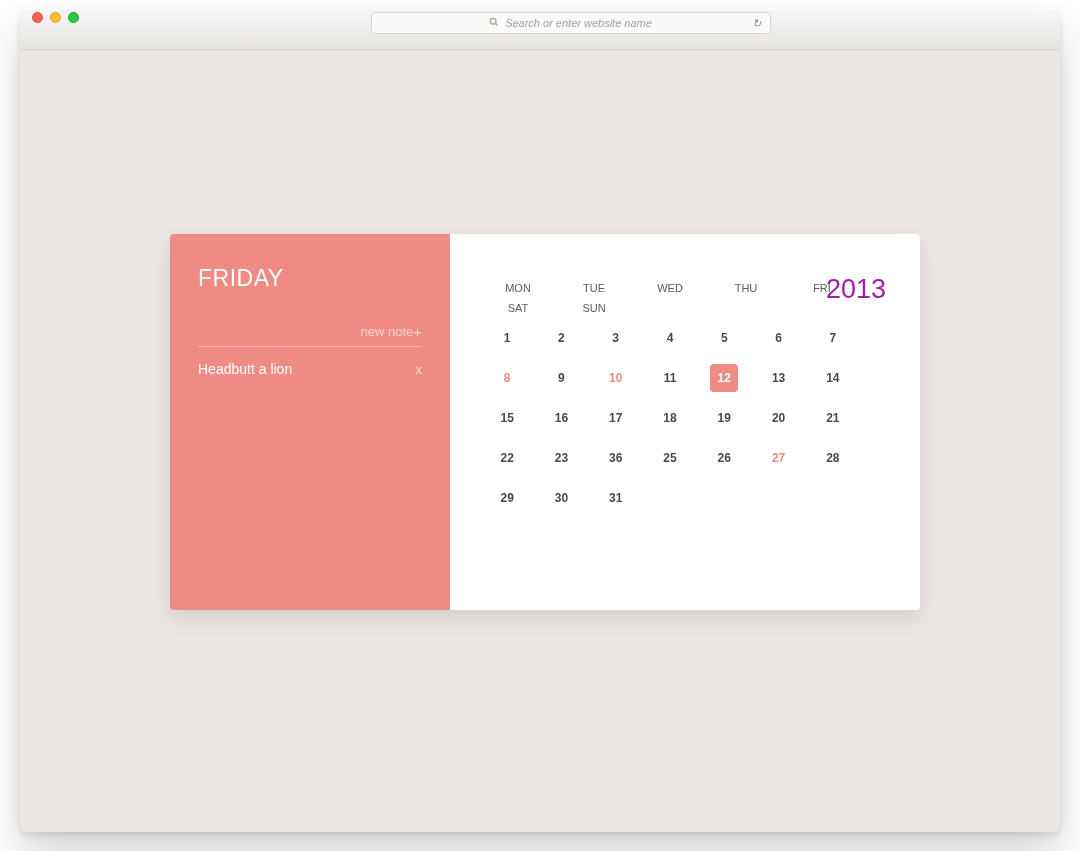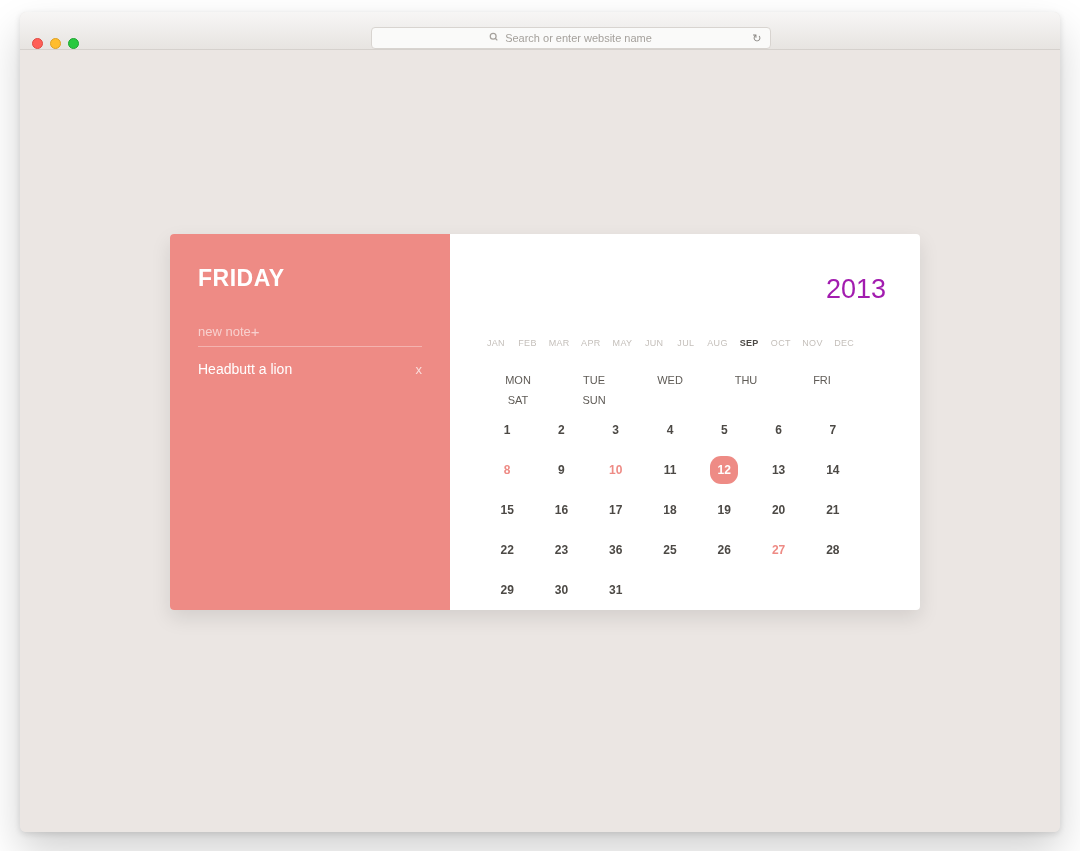--- a/index.html
+++ b/index.html
@@ -16,23 +16,24 @@
     border-radius: 6px;
     box-shadow: 0 20px 40px rgba(0,0,0,0.18), 0 2px 6px rgba(0,0,0,0.12);
     overflow: hidden;
     position: relative;
   }
   .chrome {
     height: 38px;
     background: linear-gradient(#f7f6f5, #e7e4e1);
     border-bottom: 1px solid #d5d1cd;
     display: flex;
-    align-items: flex-end;
+    align-items: flex-start;
     padding: 0 10px;
     gap: 12px;
+    font-style: italic;
   }
   .traffic { display: flex; gap: 7px; align-items: center; padding-left: 2px; }
   .dot { width: 11px; height: 11px; border-radius: 50%; display: inline-block; }
   .dot.red { background: #ff5f57; border: 1px solid #e04a42; }
   .dot.yellow { background: #ffbd2e; border: 1px solid #dfa123; }
   .dot.green { background: #28c940; border: 1px solid #1fa532; }
   .addr {
     flex: 0 0 400px;
     margin: 0 auto;
     height: 22px;
@@ -88,30 +89,30 @@
     overflow: hidden;
   }
 
   .left {
     width: 280px;
     background: #ee8b85;
     color: #ffffff;
     padding: 30px 28px 20px 28px;
   }
   .left h1 {
-    font-weight: 700;
+    font-weight: 400;
     font-size: 23px;
     letter-spacing: 0.5px;
     line-height: 1.25;
     margin-bottom: 30px;
   }
   .new-note {
     display: flex;
     align-items: center;
-    justify-content: flex-start;
+    justify-content: flex-end;
     font-size: 13px;
     color: rgba(255,255,255,0.6);
     padding-bottom: 6px;
     border-bottom: 1px solid rgba(255,255,255,0.35);
     margin-bottom: 12px;
   }
   .new-note .plus { font-size: 15px; font-weight: 300; }
   .note-item {
     display: flex;
     align-items: flex-end;
@@ -166,21 +167,21 @@
     text-align: center;
     font-size: 12px;
     color: #4c4945;
   }
   .dates .c { display: flex; align-items: center; justify-content: center; font-weight: 700; }
   .dates .c.highlight { color: #ee8b85; }
   .dates .c.selected span {
     background: #ee8b85;
     color: #ffffff;
     width: 28px; height: 28px;
-    border-radius: 11px;
+    border-radius: 4px;
     display: inline-flex;
     align-items: center; justify-content: center;
   }
 </style>
 </head>
 <body>
 
 <div class="window">
   <div class="chrome">
     <div class="traffic">
@@ -215,34 +216,20 @@
         <div id="notes-list">
             <div class="note-item">
               <span>Headbutt a lion</span>
               <span class="x">x</span>
             </div>
           </div>
       </div>
 
       <div class="right">
         <div class="year">2013</div>
-        <div class="months" id="months-row">
-            <div class="m">JAN</div>
-            <div class="m">FEB</div>
-            <div class="m">MAR</div>
-            <div class="m">APR</div>
-            <div class="m">MAY</div>
-            <div class="m">JUN</div>
-            <div class="m">JUL</div>
-            <div class="m">AUG</div>
-            <div class="m active">SEP</div>
-            <div class="m">OCT</div>
-            <div class="m">NOV</div>
-            <div class="m">DEC</div>
-          </div>
         <div class="dows" id="dows-row">
             <div class="d">MON</div>
             <div class="d">TUE</div>
             <div class="d">WED</div>
             <div class="d">THU</div>
             <div class="d">FRI</div>
             <div class="d">SAT</div>
             <div class="d">SUN</div>
           </div>
         <div class="dates" id="dates-grid">

